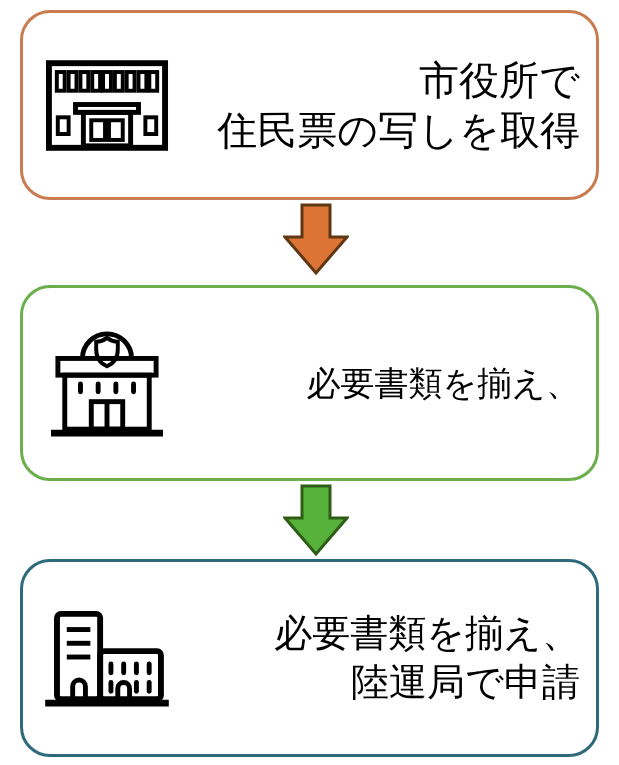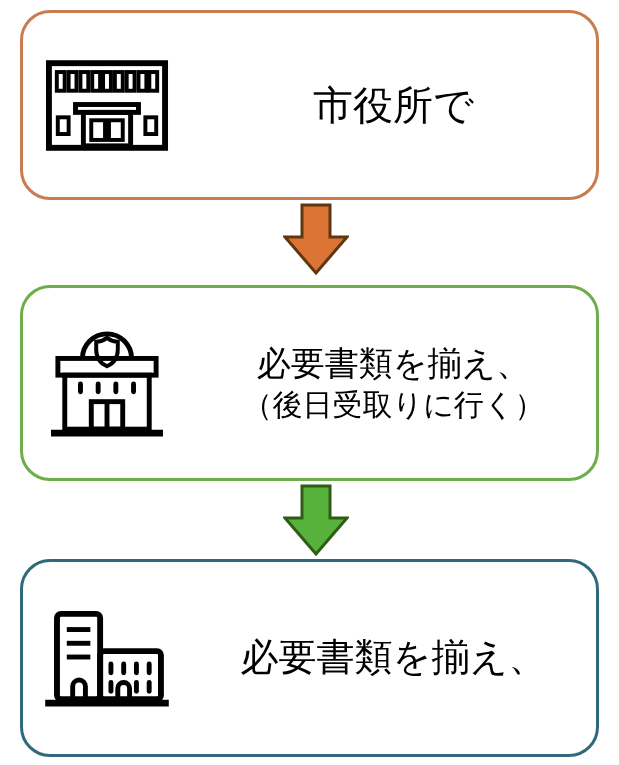--- a/index.html
+++ b/index.html
@@ -11,21 +11,21 @@
     position:absolute; left:20px; width:579px; box-sizing:border-box;
     border:3px solid #888; border-radius:30px; background:#fff;
     display:flex; align-items:center;
   }
   .step-1 { top:10px;  height:190px; }
   .step-2 { top:285px; height:196px; }
   .step-3 { top:559px; height:198px; }
   .icon-wrap {
     flex:0 0 168px; display:flex; align-items:center; justify-content:center;
   }
-  .text-wrap { flex:1; text-align:center; }
+  .text-wrap { flex:1; text-align:right; padding-right:16px; }
   .main-line { font-size:40px; line-height:1.25; font-weight:500; white-space:nowrap; }
   .step-2 .main-line { font-size:34px; }
   .step-3 .main-line { font-size:38px; line-height:1.3; }
   .note-line { font-size:30px; line-height:1.3; font-weight:500; white-space:nowrap; }
   .arrow { position:absolute; left:283px; width:66px; height:72px; }
   .arrow-1 { top:203px; }
   .arrow-2 { top:484px; }
   .icon-svg { display:block; }
 </style>
 </head>
@@ -49,20 +49,21 @@
         <rect x="31" y="46" width="64" height="8" stroke-width="5"></rect>
         <rect x="39" y="54" width="48" height="34" stroke-width="5"></rect>
         <rect x="47" y="62" width="14" height="20" stroke-width="4"></rect>
         <rect x="65" y="62" width="14" height="20" stroke-width="4"></rect>
         <rect x="13" y="59" width="11" height="17" stroke-width="4"></rect>
         <rect x="102" y="59" width="11" height="17" stroke-width="4"></rect>
       </svg>
     </div>
     <div class="text-wrap">
       <div class="main-line">市役所で</div>
+      <div class="main-line">住民票の写しを取得</div>
     </div>
   </section>
 
   <svg class="arrow arrow-1" viewBox="0 0 66 72">
     <polygon points="19,2 47,2 47,34 64,34 33,70 2,34 19,34" stroke-width="3" stroke-linejoin="miter" fill="#DB7435" stroke="#5F3813"></polygon>
   </svg>
 
   <section class="step step-2" style="border-color: rgb(108, 174, 75);">
     <div class="icon-wrap">
       <svg class="icon-svg" width="118" height="110" viewBox="0 0 120 112" fill="none" stroke="#000">
@@ -74,21 +75,20 @@
         <line x1="33" y1="57" x2="33" y2="65" stroke-width="5" stroke-linecap="round"></line>
         <line x1="51" y1="57" x2="51" y2="65" stroke-width="5" stroke-linecap="round"></line>
         <line x1="69" y1="57" x2="69" y2="65" stroke-width="5" stroke-linecap="round"></line>
         <line x1="87" y1="57" x2="87" y2="65" stroke-width="5" stroke-linecap="round"></line>
         <rect x="44" y="75" width="32" height="28" stroke-width="5"></rect>
         <line x1="60" y1="75" x2="60" y2="103" stroke-width="5"></line>
       </svg>
     </div>
     <div class="text-wrap">
       <div class="main-line">必要書類を揃え、</div>
-      <div class="note-line">（後日受取りに行く）</div>
     </div>
   </section>
 
   <svg class="arrow arrow-2" viewBox="0 0 66 72">
     <polygon points="19,2 47,2 47,34 64,34 33,70 2,34 19,34" stroke-width="3" stroke-linejoin="miter" fill="#57B23B" stroke="#2F5D16"></polygon>
   </svg>
 
   <section class="step step-3" style="border-color: rgb(46, 106, 124);">
     <div class="icon-wrap">
       <svg class="icon-svg" width="130" height="102" viewBox="0 0 132 104" fill="none" stroke="#000">
@@ -104,16 +104,17 @@
         <line x1="96" y1="58" x2="96" y2="67" stroke-width="5" stroke-linecap="round"></line>
         <line x1="109" y1="58" x2="109" y2="67" stroke-width="5" stroke-linecap="round"></line>
         <line x1="70" y1="77" x2="70" y2="86" stroke-width="5" stroke-linecap="round"></line>
         <line x1="96" y1="77" x2="96" y2="86" stroke-width="5" stroke-linecap="round"></line>
         <line x1="109" y1="77" x2="109" y2="86" stroke-width="5" stroke-linecap="round"></line>
         <path d="M77 94 v-11 a 6 6 0 0 1 12 0 v11" stroke-width="5"></path>
       </svg>
     </div>
     <div class="text-wrap">
       <div class="main-line">必要書類を揃え、</div>
+      <div class="main-line">陸運局で申請</div>
     </div>
   </section>
 
 </div>
 
 </body></html>

